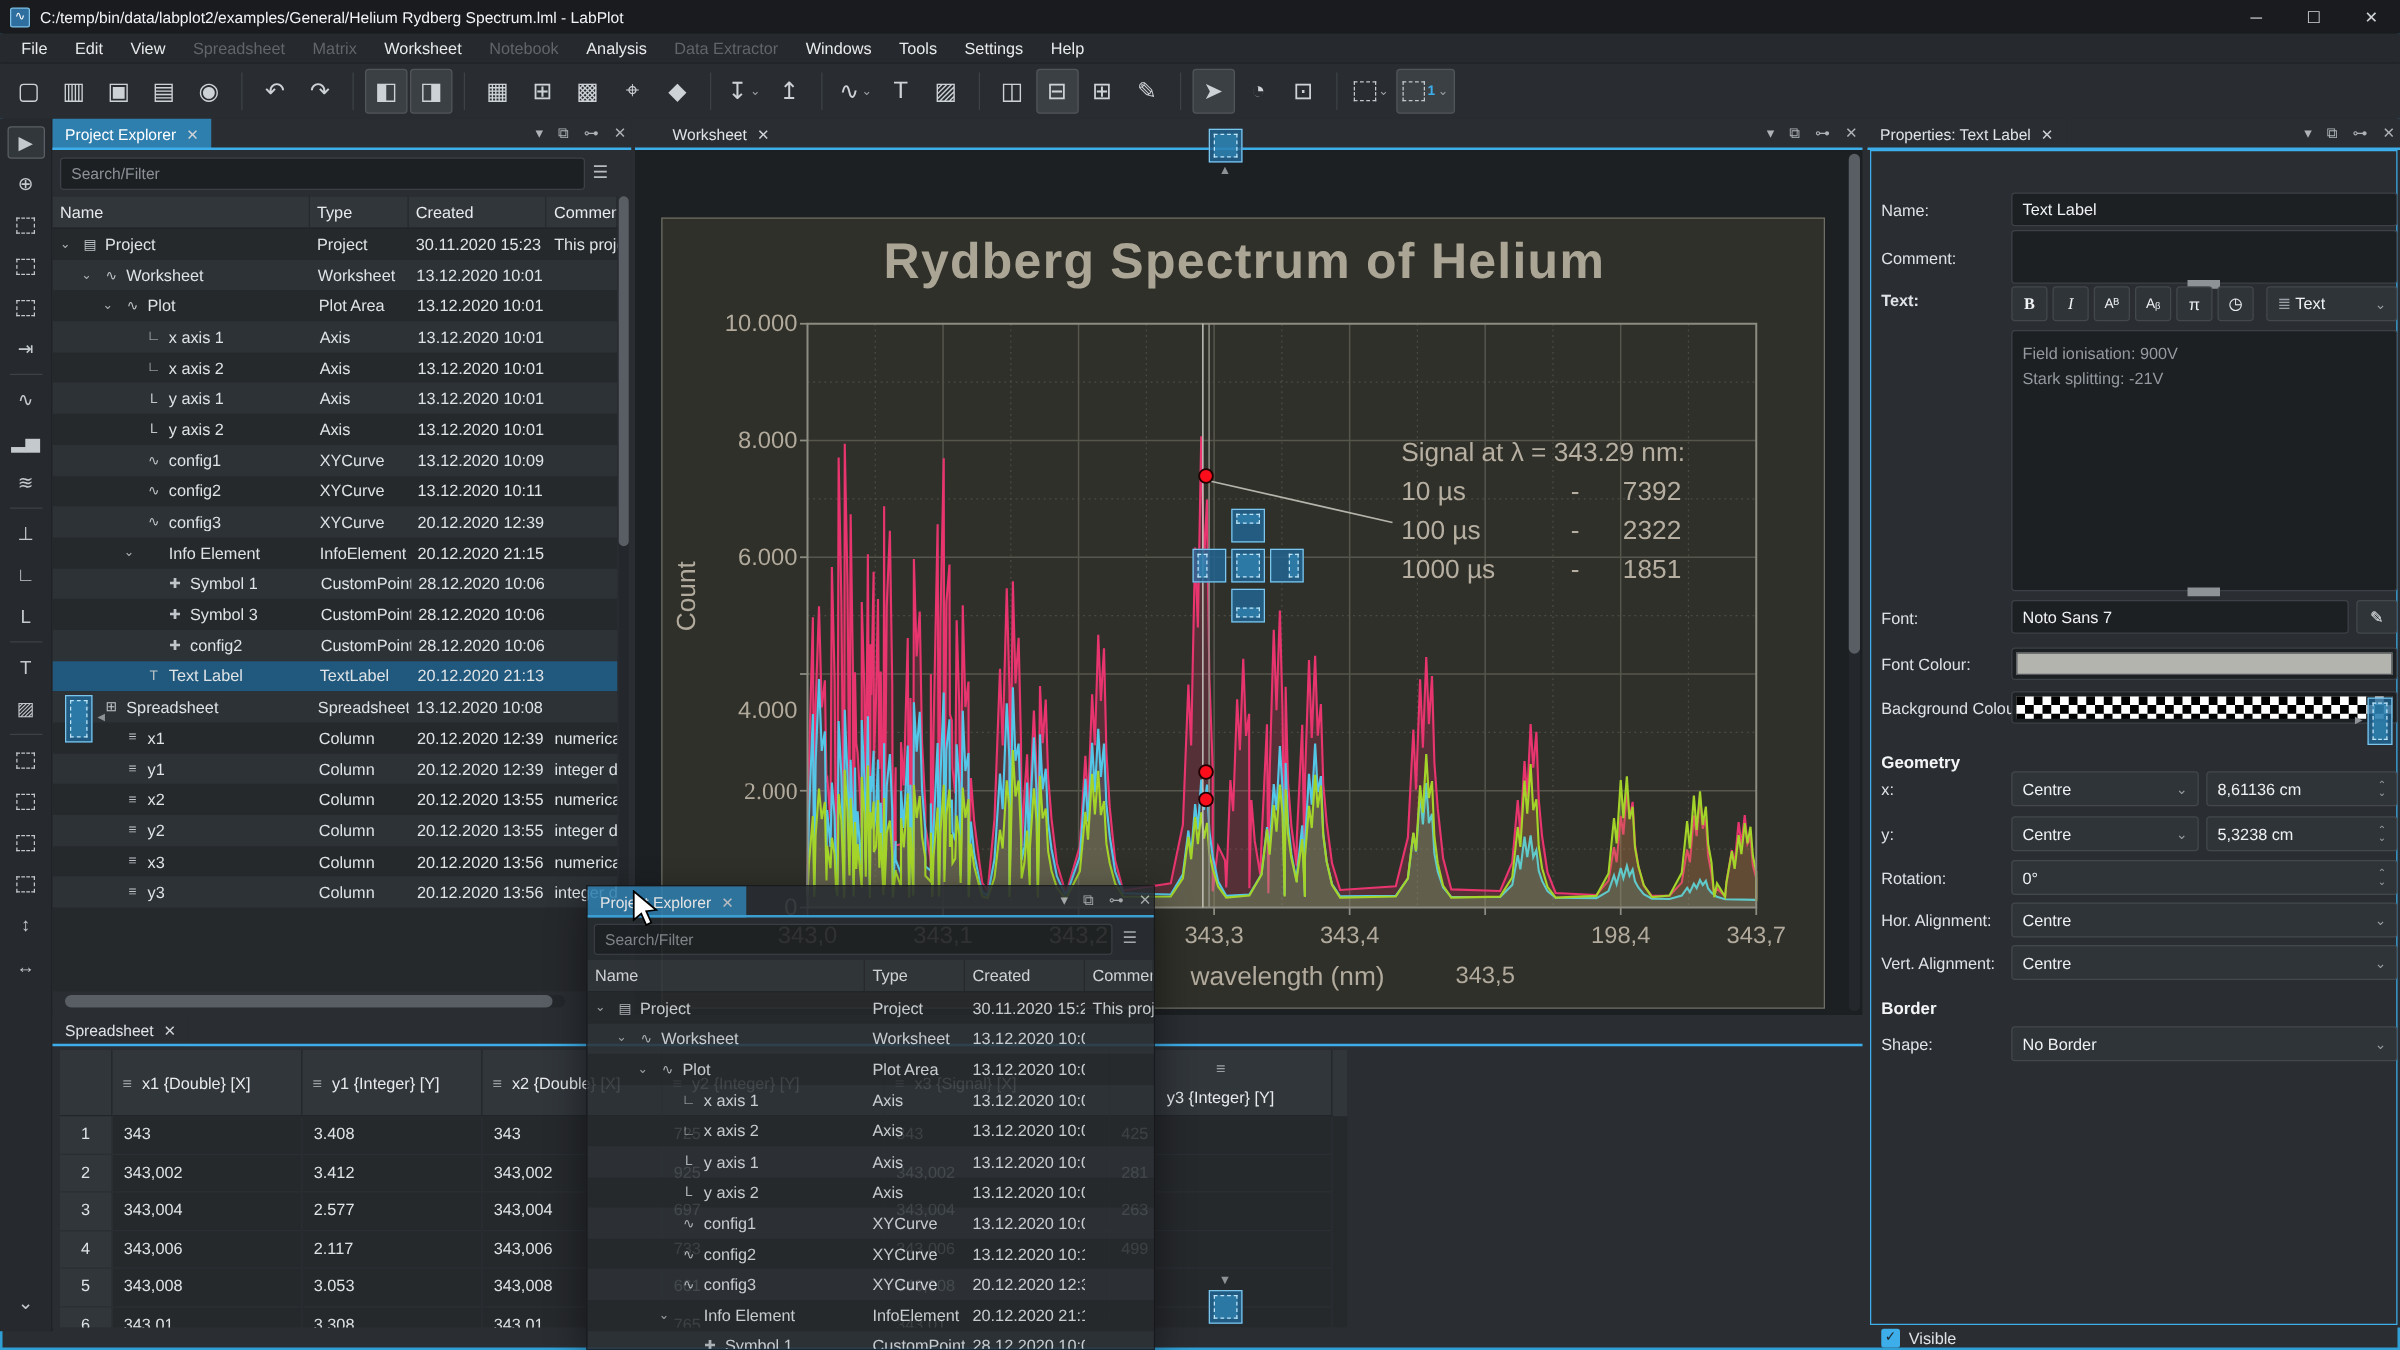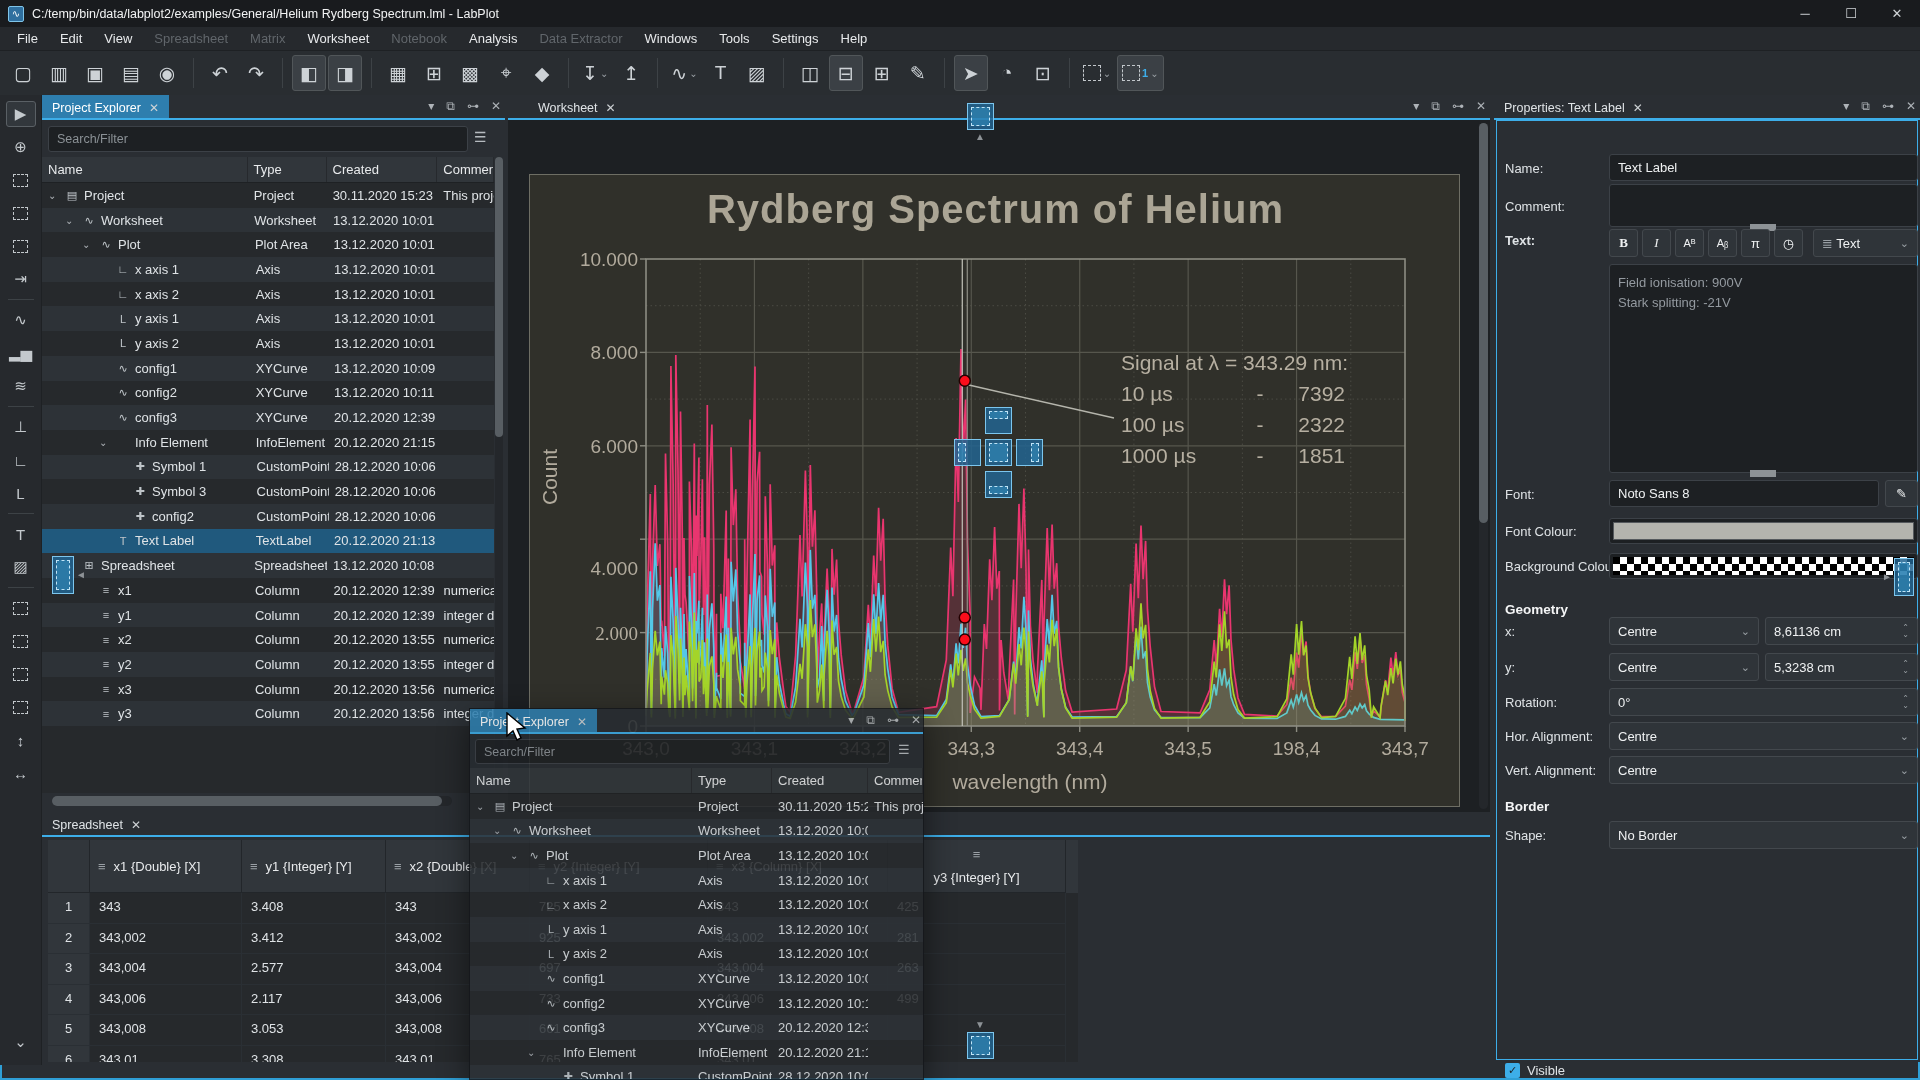--- a/index.html
+++ b/index.html
@@ -603,21 +603,21 @@
             <div class="tick-label" style="left: 38px; width: 70px; text-align: right; top: 260.8px;">6.000</div>
             <div class="tick-label" style="left: 38px; width: 70px; text-align: right; top: 167.4px;">8.000</div>
             <div class="tick-label" style="left: 38px; width: 70px; text-align: right; top: 74px;">10.000</div>
           </div>
         <div id="xlabels">
             <div class="tick-label" style="left: 88px; width: 56px; text-align: center; top: 563px;">343,0</div>
             <div class="tick-label" style="left: 196.429px; width: 56px; text-align: center; top: 563px;">343,1</div>
             <div class="tick-label" style="left: 304.857px; width: 56px; text-align: center; top: 563px;">343,2</div>
             <div class="tick-label" style="left: 413.286px; width: 56px; text-align: center; top: 563px;">343,3</div>
             <div class="tick-label" style="left: 521.714px; width: 56px; text-align: center; top: 563px;">343,4</div>
-            <div class="tick-label" style="left: 630.143px; width: 56px; text-align: center; top: 563px;">343,5</div>
+            <div class="tick-label" style="left: 630.143px; width: 56px; text-align: center; top: 595px;">343,5</div>
             <div class="tick-label" style="left: 738.571px; width: 56px; text-align: center; top: 563px;">198,4</div>
             <div class="tick-label" style="left: 847px; width: 56px; text-align: center; top: 563px;">343,7</div>
           </div>
         <div class="axis-caption" style="left:-8px;top:290px;transform:rotate(-90deg);">Count</div>
         <div class="axis-caption" style="left:380px;top:595px;width:240px;text-align:center;">wavelength (nm)</div>
         <div id="info-text" style="left:591px;top:172px;">
           <div>Signal at λ = 343.29 nm:</div>
           <div id="info-rows">
               <div class="irow">
                 <span class="il">10 µs</span>
@@ -665,21 +665,21 @@
           <div style="width: 144px;">
             <span style="color: rgb(154, 160, 165);">≡</span>
             <span>x2 {Double} [X]</span>
           </div>
           <div style="width: 178px;">
             <span style="color: rgb(154, 160, 165);">≡</span>
             <span>y2 {Integer} [Y]</span>
           </div>
           <div style="width: 180px;">
             <span style="color: rgb(154, 160, 165);">≡</span>
-            <span>x3 {Column} [X]</span>
+            <span>x3 {Signal} [X]</span>
           </div>
           <div style="width: 178px; flex-direction: column;">
             <span style="color: rgb(154, 160, 165);">≡</span>
             <span>y3 {Integer} [Y]</span>
           </div>
         </div>
         <div class="srow">
           <div class="rn" style="width: 42px; height: 30.5px;">1</div>
           <div style="width: 152px; height: 30.5px;">343</div>
           <div style="width: 144px; height: 30.5px;">3.408</div>
@@ -777,21 +777,21 @@
       <div class="pinput" style="left:112px;top:143px;width:309px;height:209px;align-items:flex-start;padding-top:8px;">
         <div style="color:#949aa0;line-height:20px;">
           <div>Field ionisation: 900V</div>
           <div>Stark splitting: -21V</div>
         </div>
       </div>
       <div class="grip" style="left:253px;top:349px;"></div>
 
       <div class="plabel" style="top:366px;">Font:</div>
       <div class="pinput" style="left:112px;top:359px;width:270px;height:27px;">
-          <span>Noto Sans 8</span>
+          <span>Noto Sans 7</span>
         </div>
       <div class="pcombo" style="left:388px;top:359px;width:33px;height:27px;justify-content:center;">✎</div>
 
       <div class="plabel" style="top:403px;">Font Colour:</div>
       <div class="pinput" style="left:112px;top:397px;width:309px;height:26px;padding:3px;">
         <div id="fontcolour-fill" style="width: 100%; height: 100%; border: 1px solid rgb(85, 89, 93); background: rgb(180, 180, 174);"></div>
       </div>
       <div class="plabel" style="top:438px;">Background Colour:</div>
       <div class="pinput" style="left:112px;top:432px;width:309px;height:26px;padding:3px;">
         <div class="checker" style="width:100%;height:100%;"></div>

